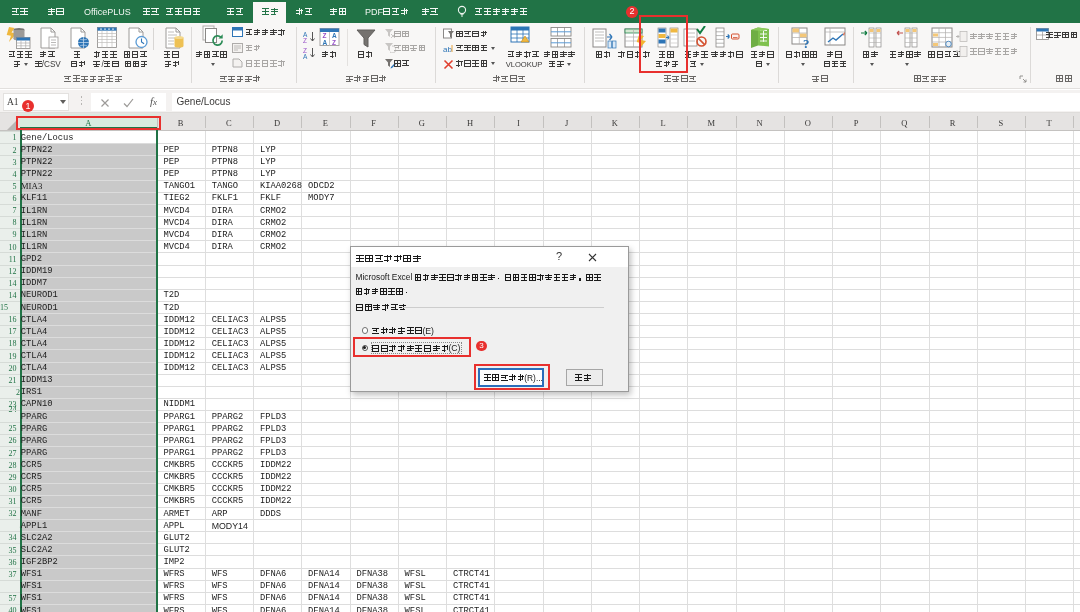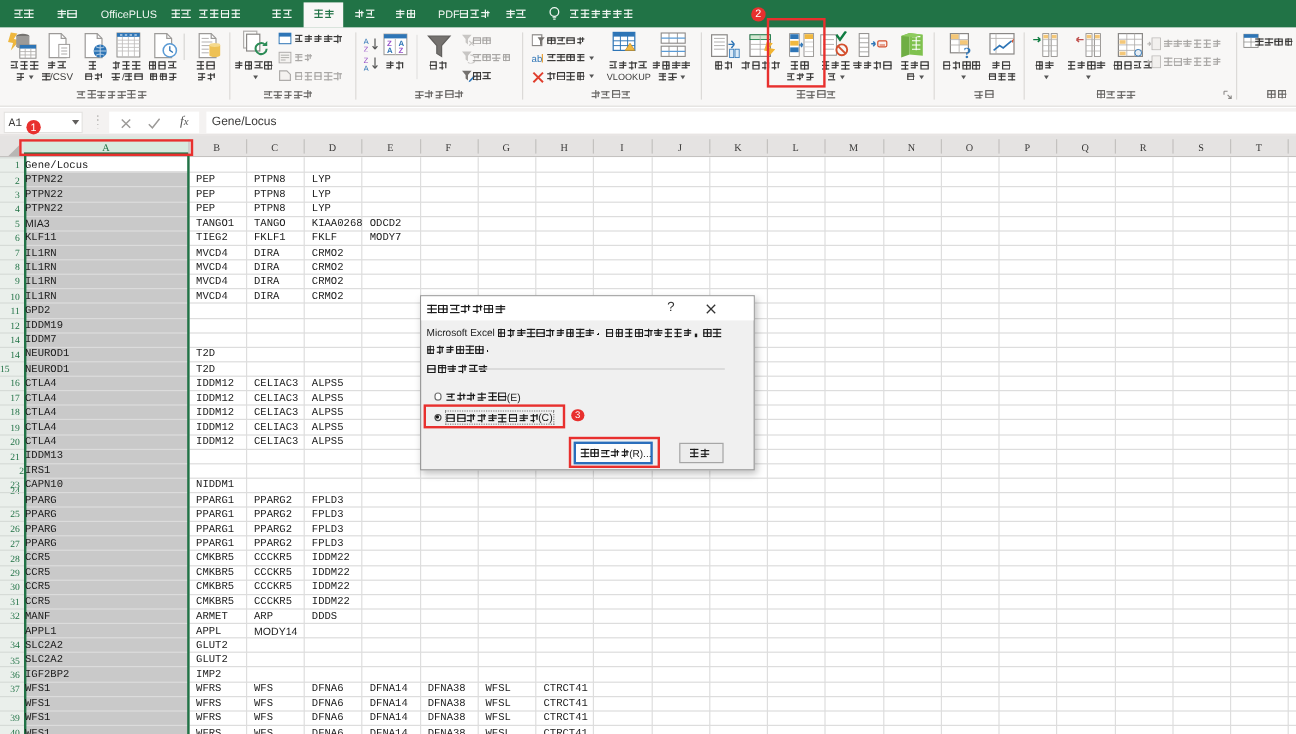--- a/index.html
+++ b/index.html
@@ -296,21 +296,21 @@
 <svg class="ab" style="left:930px;top:26px" width="26" height="24" viewBox="0 0 26 24">
     <rect x="2" y="2" width="20" height="19" fill="#fff" stroke="#8a8886"></rect>
     <path d="M2 6.7h20M2 11.4h20M2 16h20M9 2v19M15.5 2v19" stroke="#b0aeac" stroke-width=".7"></path>
     <rect x="3" y="7.5" width="5" height="3" fill="#f4c778"></rect>
     <rect x="3" y="17" width="5" height="3" fill="#f4c778"></rect>
     <circle cx="18.5" cy="18" r="2.8" fill="#e8eef4" stroke="#2e75b6" stroke-width=".8"></circle>
   </svg>
 <div class="ab" style="left:0;top:90px;width:1080px;height:23px;background:#f4f2f1;border-bottom:1px solid #dfdddb"></div>
 <div class="ab" style="left:3px;top:92.5px;width:66px;height:18px;background:#fff;border:1px solid #e3e1df"></div>
 <div class="ab" style="left:91px;top:92.5px;width:75px;height:18px;background:#fff"></div>
-<div class="ab" style="left:7px;top:96.5px;font-size:9.5px;font-family:Liberation Mono, monospace;color:#3b3a39">A1</div>
+<div class="ab" style="left:7px;top:96.5px;font-size:9.5px;font-family:Liberation Serif, serif;color:#3b3a39">A1</div>
 <div class="ab" style="left:60px;top:100px;width:0;height:0;border-left:3px solid transparent;border-right:3px solid transparent;border-top:4px solid #605e5c"></div>
 <div class="ab" style="left:80.5px;top:96px;width:1.5px;height:11px;background:repeating-linear-gradient(#b8b6b4 0 1.5px,transparent 1.5px 3.5px)"></div>
 <svg class="ab" style="left:100px;top:98px" width="10" height="10" viewBox="0 0 10 10">
     <path d="M1.5 1.5l7 7M8.5 1.5l-7 7" stroke="#9c9a98" stroke-width="1.2"></path>
   </svg>
 <svg class="ab" style="left:123px;top:98px" width="11" height="10" viewBox="0 0 11 10">
     <path d="M1 5.5l3 3L10 1" fill="none" stroke="#9c9a98" stroke-width="1.2"></path>
   </svg>
 <div class="ab" style="left:150px;top:95px;font-size:11px;color:#555;font-family:'Liberation Serif',serif;font-style:italic">f<span style="font-size:9px">x</span></div>
 <div class="ab" style="left:172px;top:92.5px;width:908px;height:18px;background:#fff"></div>
@@ -428,21 +428,21 @@
 <div class="ab" style="left:0;top:533.4px;width:16.5px;text-align:right;font-size:8px;font-family:'Liberation Serif',serif;color:#217346">34</div>
 <div class="ab" style="left:0;top:531.2px;width:20px;height:1px;background:#d6dbd7"></div>
 <div class="ab" style="left:0;top:545.5px;width:16.5px;text-align:right;font-size:8px;font-family:'Liberation Serif',serif;color:#217346">35</div>
 <div class="ab" style="left:0;top:543.3px;width:20px;height:1px;background:#d6dbd7"></div>
 <div class="ab" style="left:0;top:557.6px;width:16.5px;text-align:right;font-size:8px;font-family:'Liberation Serif',serif;color:#217346">36</div>
 <div class="ab" style="left:0;top:555.4px;width:20px;height:1px;background:#d6dbd7"></div>
 <div class="ab" style="left:0;top:569.7px;width:16.5px;text-align:right;font-size:8px;font-family:'Liberation Serif',serif;color:#217346">37</div>
 <div class="ab" style="left:0;top:567.5px;width:20px;height:1px;background:#d6dbd7"></div>
 <div class="ab" style="left:0;top:581.8px;width:39px;text-align:right;font-size:8px;font-family:'Liberation Serif',serif;color:#217346">38</div>
 <div class="ab" style="left:0;top:579.6px;width:20px;height:1px;background:#d6dbd7"></div>
-<div class="ab" style="left:0;top:594.0px;width:16.5px;text-align:right;font-size:8px;font-family:'Liberation Serif',serif;color:#217346">39</div>
+<div class="ab" style="left:0;top:594.0px;width:16.5px;text-align:right;font-size:8px;font-family:'Liberation Serif',serif;color:#217346">57</div>
 <div class="ab" style="left:0;top:591.8px;width:20px;height:1px;background:#d6dbd7"></div>
 <div class="ab" style="left:0;top:606.1px;width:16.5px;text-align:right;font-size:8px;font-family:'Liberation Serif',serif;color:#217346">40</div>
 <div class="ab" style="left:0;top:603.9px;width:20px;height:1px;background:#d6dbd7"></div>
 <div class="ab" style="left:20px;top:131.2px;width:1060px;height:480.8px;background:#fff"></div>
 <div class="ab" style="left:156.5px;top:131.2px;width:1px;height:480.8px;background:#dedede"></div>
 <div class="ab" style="left:204.8px;top:131.2px;width:1px;height:480.8px;background:#dedede"></div>
 <div class="ab" style="left:253.0px;top:131.2px;width:1px;height:480.8px;background:#dedede"></div>
 <div class="ab" style="left:301.2px;top:131.2px;width:1px;height:480.8px;background:#dedede"></div>
 <div class="ab" style="left:349.5px;top:131.2px;width:1px;height:480.8px;background:#dedede"></div>
 <div class="ab" style="left:397.8px;top:131.2px;width:1px;height:480.8px;background:#dedede"></div>
@@ -574,21 +574,21 @@
 <div class="ab nw" style="left:163.4px;top:544.9px;font-size:8.8px;font-family:'Liberation Mono',monospace;color:#1c1c1c">GLUT2</div>
 <div class="ab nw" style="left:163.4px;top:557.0px;font-size:8.8px;font-family:'Liberation Mono',monospace;color:#1c1c1c">IMP2</div>
 <div class="ab nw" style="left:163.4px;top:569.1px;font-size:8.8px;font-family:'Liberation Mono',monospace;color:#1c1c1c">WFRS</div>
 <div class="ab nw" style="left:163.4px;top:581.2px;font-size:8.8px;font-family:'Liberation Mono',monospace;color:#1c1c1c">WFRS</div>
 <div class="ab nw" style="left:163.4px;top:593.4px;font-size:8.8px;font-family:'Liberation Mono',monospace;color:#1c1c1c">WFRS</div>
 <div class="ab nw" style="left:163.4px;top:605.5px;font-size:8.8px;font-family:'Liberation Mono',monospace;color:#1c1c1c">WFRS</div>
 <div class="ab nw" style="left:20.8px;top:132.8px;font-size:8.8px;font-family:'Liberation Mono',monospace;color:#1c1c1c">Gene/Locus</div>
 <div class="ab nw" style="left:20.8px;top:144.9px;font-size:8.8px;font-family:'Liberation Mono',monospace;color:#1c1c1c">PTPN22</div>
 <div class="ab nw" style="left:20.8px;top:157.0px;font-size:8.8px;font-family:'Liberation Mono',monospace;color:#1c1c1c">PTPN22</div>
 <div class="ab nw" style="left:20.8px;top:169.2px;font-size:8.8px;font-family:'Liberation Mono',monospace;color:#1c1c1c">PTPN22</div>
-<div class="ab nw" style="left:20.8px;top:181.3px;font-size:8.8px;font-family:Liberation Sans, sans-serif;color:#1c1c1c">MIA3</div>
+<div class="ab nw" style="left:20.8px;top:181.3px;font-size:8.8px;font-family:Liberation Serif, serif;color:#1c1c1c">MIA3</div>
 <div class="ab nw" style="left:20.8px;top:193.4px;font-size:8.8px;font-family:'Liberation Mono',monospace;color:#1c1c1c">KLF11</div>
 <div class="ab nw" style="left:20.8px;top:205.5px;font-size:8.8px;font-family:'Liberation Mono',monospace;color:#1c1c1c">IL1RN</div>
 <div class="ab nw" style="left:20.8px;top:217.6px;font-size:8.8px;font-family:'Liberation Mono',monospace;color:#1c1c1c">IL1RN</div>
 <div class="ab nw" style="left:20.8px;top:229.8px;font-size:8.8px;font-family:'Liberation Mono',monospace;color:#1c1c1c">IL1RN</div>
 <div class="ab nw" style="left:20.8px;top:241.9px;font-size:8.8px;font-family:'Liberation Mono',monospace;color:#1c1c1c">IL1RN</div>
 <div class="ab nw" style="left:20.8px;top:254.0px;font-size:8.8px;font-family:'Liberation Mono',monospace;color:#1c1c1c">GPD2</div>
 <div class="ab nw" style="left:20.8px;top:266.1px;font-size:8.8px;font-family:'Liberation Mono',monospace;color:#1c1c1c">IDDM19</div>
 <div class="ab nw" style="left:20.8px;top:278.2px;font-size:8.8px;font-family:'Liberation Mono',monospace;color:#1c1c1c">IDDM7</div>
 <div class="ab nw" style="left:20.8px;top:290.4px;font-size:8.8px;font-family:'Liberation Mono',monospace;color:#1c1c1c">NEUROD1</div>
 <div class="ab nw" style="left:20.8px;top:302.5px;font-size:8.8px;font-family:'Liberation Mono',monospace;color:#1c1c1c">NEUROD1</div>

